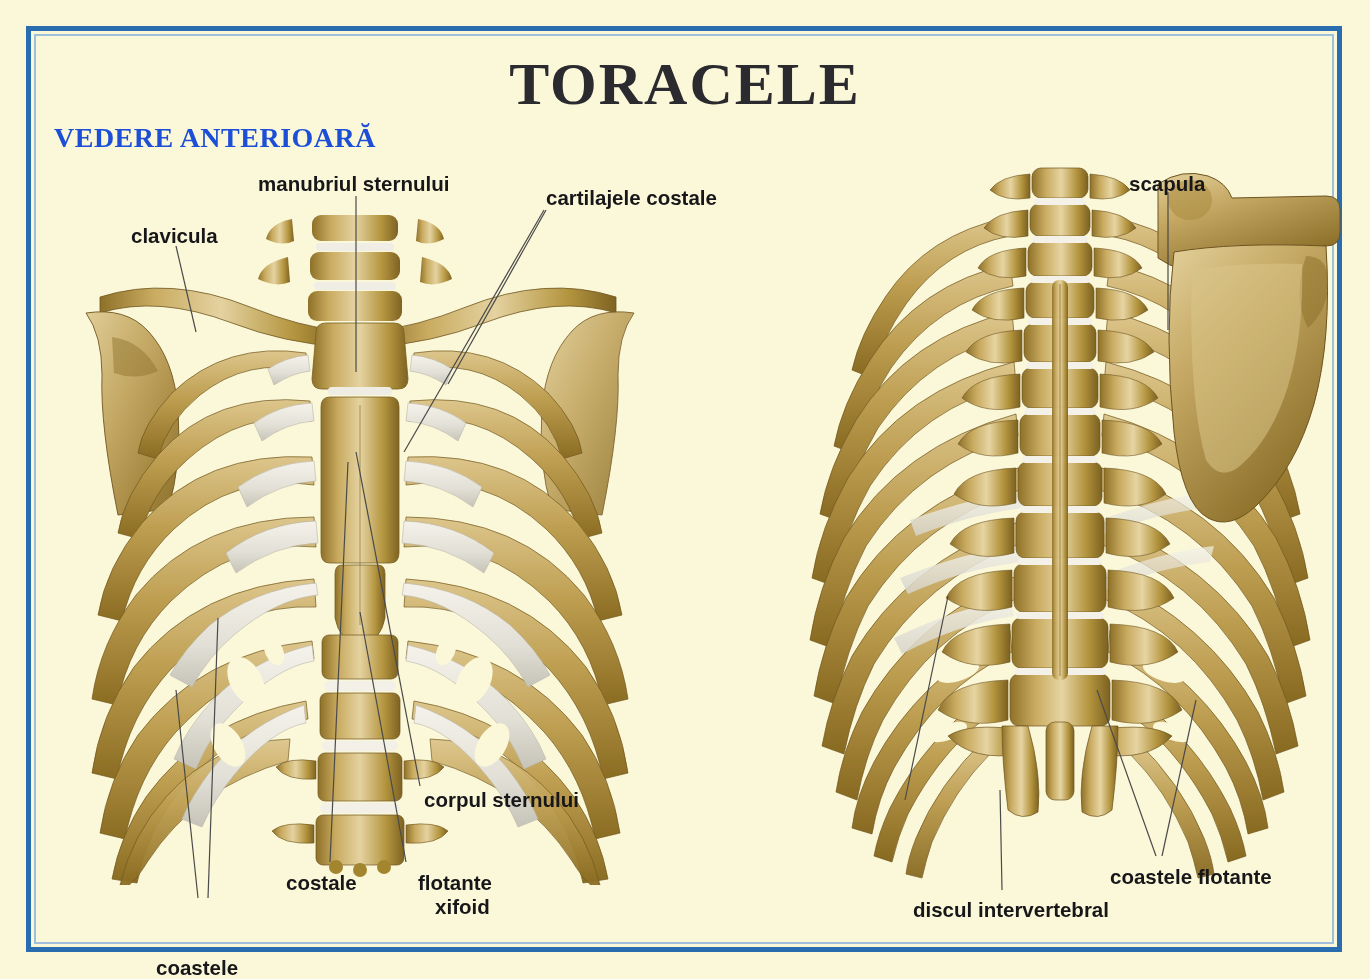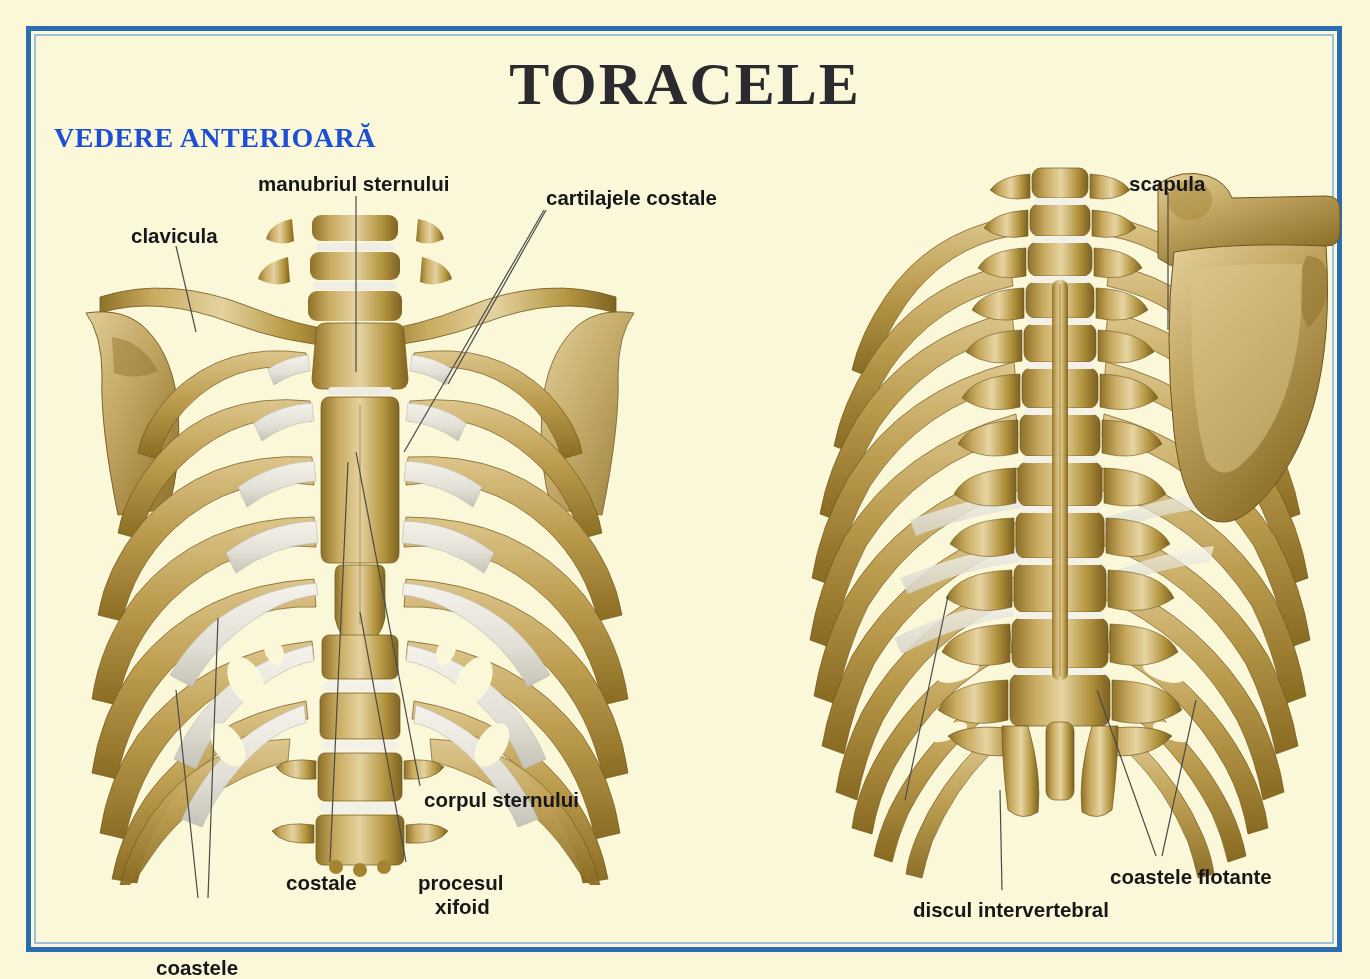--- a/index.html
+++ b/index.html
@@ -407,21 +407,21 @@
       <line x1="1156" y1="856" x2="1097" y2="690"></line>
       <line x1="1162" y1="856" x2="1196" y2="700"></line>
     </g>
   </svg>
 
   <div class="label" style="left:131px; top:224px;">clavicula</div>
   <div class="label" style="left:258px; top:172px;">manubriul sternului</div>
   <div class="label" style="left:546px; top:186px;">cartilajele costale</div>
   <div class="label" style="left:424px; top:788px;">corpul sternului</div>
   <div class="label" style="left:286px; top:871px;">costale</div>
-  <div class="label" style="left:418px; top:871px;">procesul
+  <div class="label" style="left:418px; top:871px;">flotante
    xifoid</div>
   <div class="label" style="left:156px; top:908px;margin-top:48px;">coastele</div>
 
   <div class="label" style="left:1129px; top:172px;">scapula</div>
   <div class="label" style="left:913px;  top:898px;">discul intervertebral</div>
   <div class="label" style="left:1110px; top:865px;text-align:right;">coastele flotante</div>
 
 </div>
 
 </body></html>

